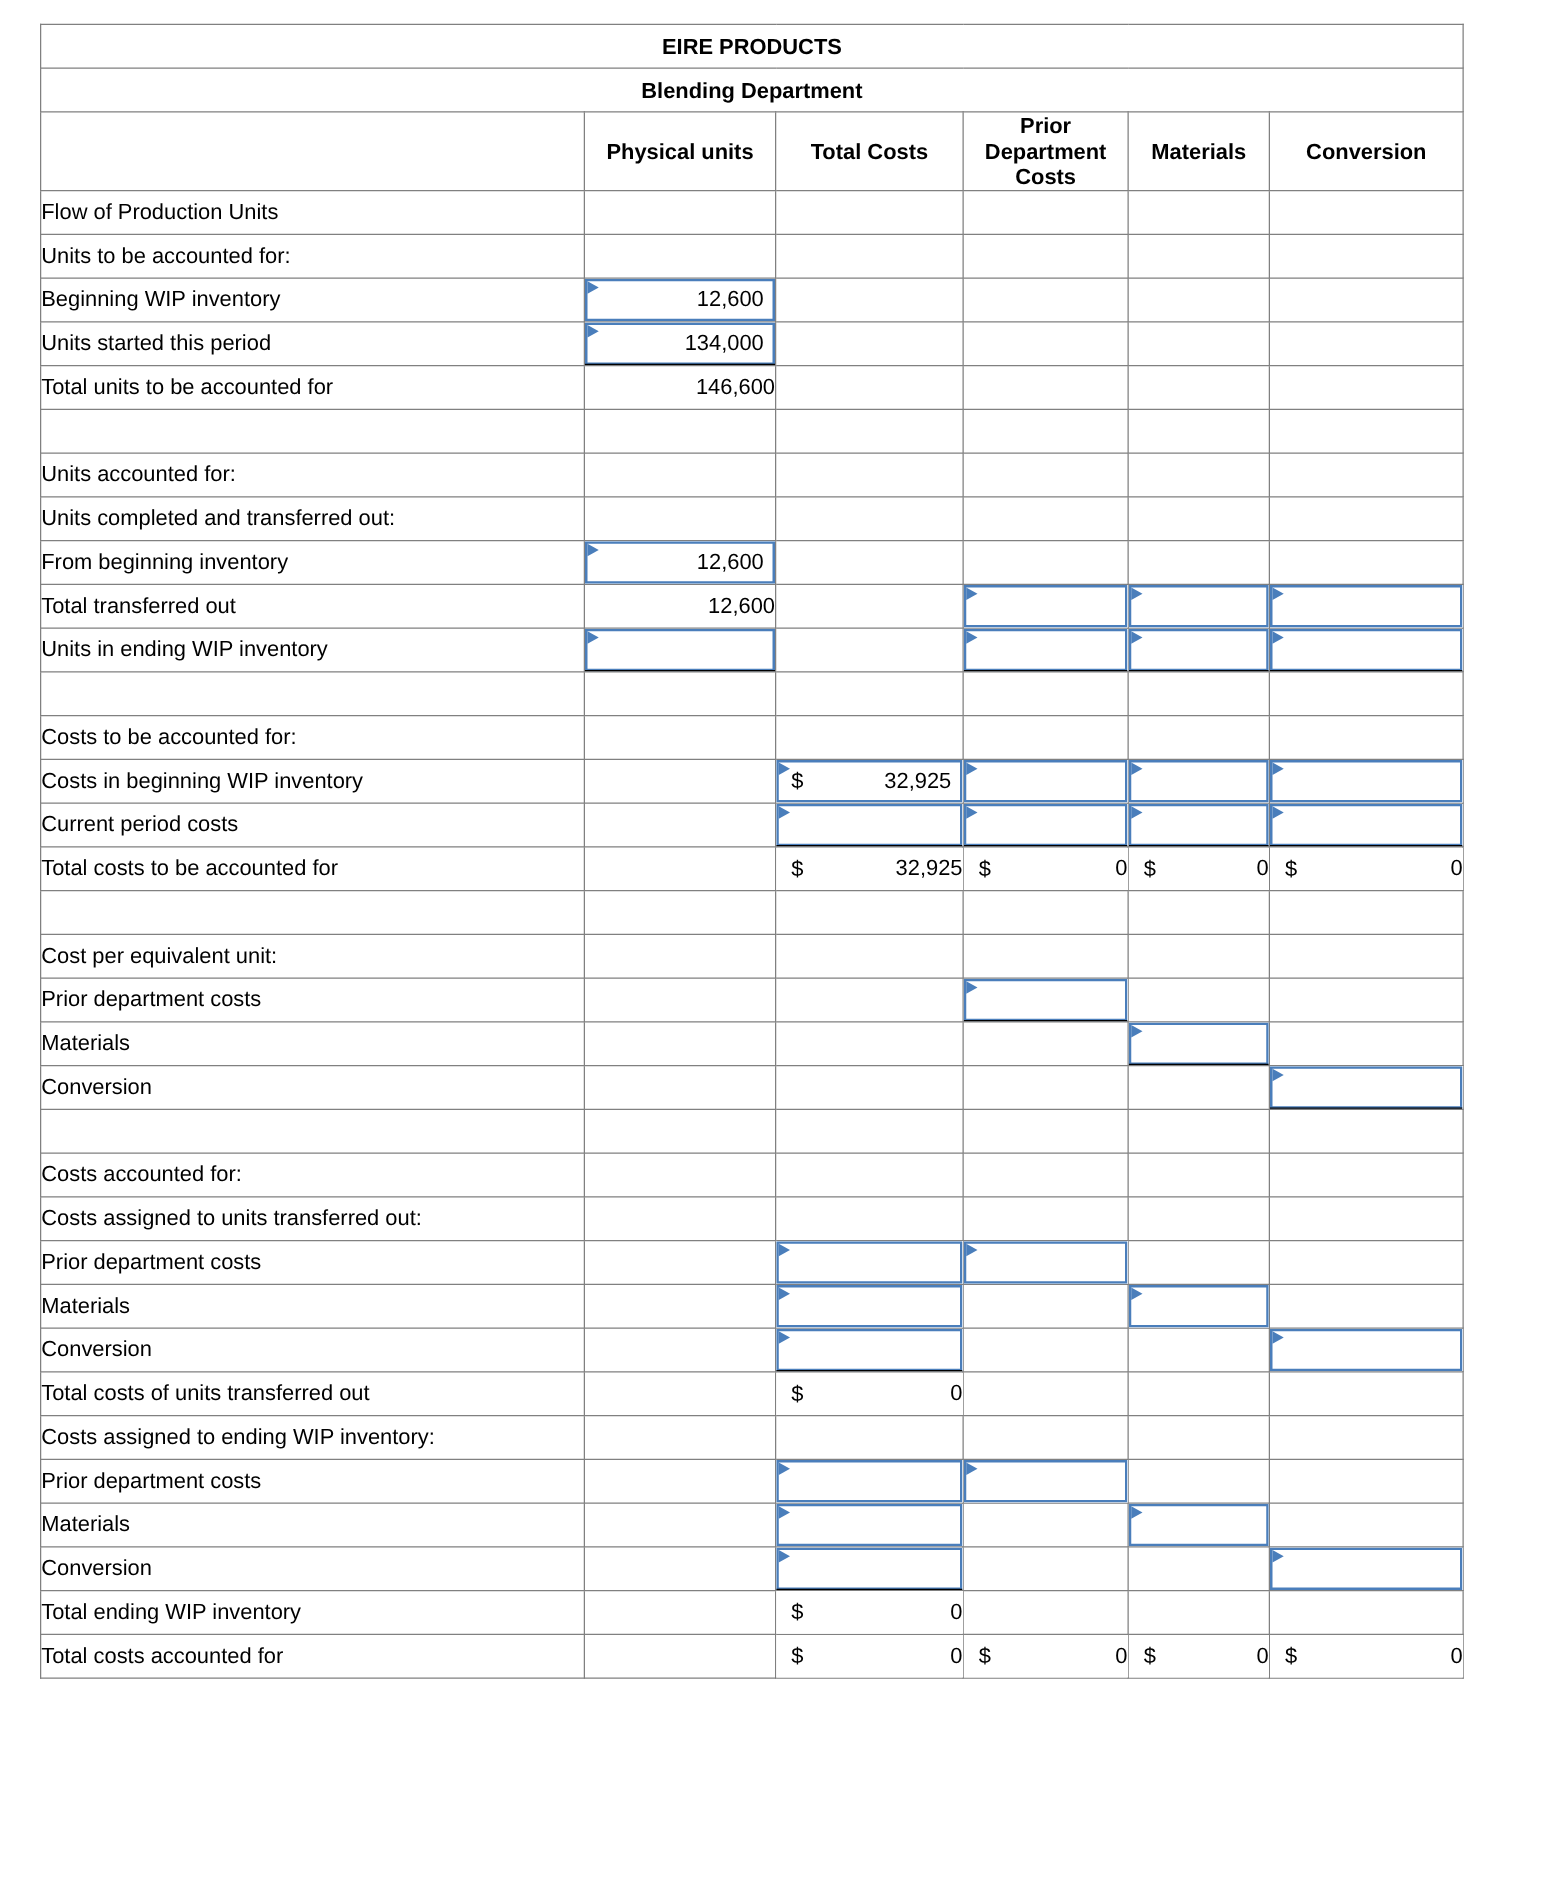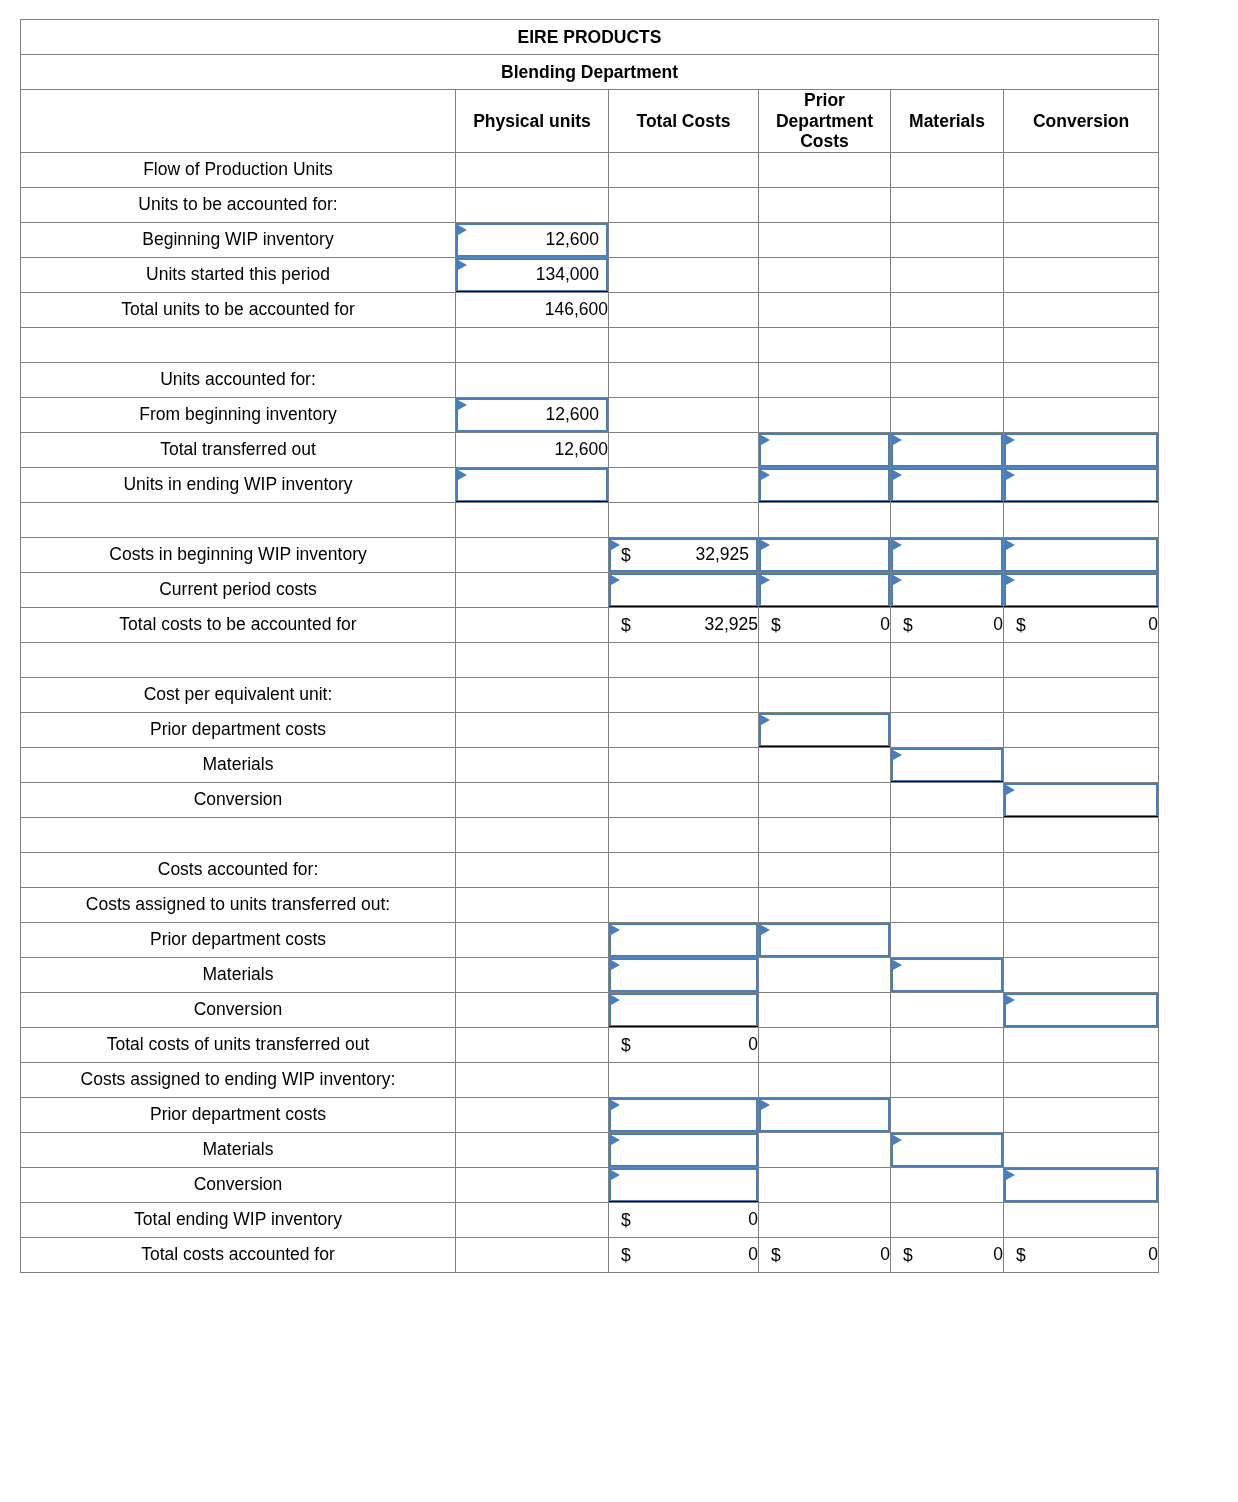--- a/index.html
+++ b/index.html
@@ -2,21 +2,21 @@
 <html><head>
 <meta charset="utf-8">
 <style>
   html,body{margin:0;padding:0;background:#ffffff;}
   body{
     width:1238px;height:1502px;
     font-family:"Liberation Sans", sans-serif;
     -webkit-font-smoothing:antialiased;
   }
   #sheet{
-    position:absolute;left:20px;top:19px;
+    position:absolute;left:32px;top:19px;
     width:1138px;
     border-collapse:collapse;
     table-layout:fixed;
   }
   #sheet td{
     border:1px solid #808080;
     height:34px;
     padding:0;
     font-size:17.5px;
     color:#000000;
@@ -44,21 +44,21 @@
     background:#85ABE0;
     text-align:center;
     font-weight:bold;
     font-size:17.5px;
     height:88px;
     line-height:1.18;
     padding:0 2px;
   }
 
   
-  td.label{ text-align:center; padding-left:5px; white-space:nowrap;}
+  td.label{ text-align:left; padding-left:5px; white-space:nowrap;}
   td.label.i1{ padding-left:27px;}
   td.label.i2{ padding-left:49px;}
 
   
   td.num{ text-align:right; padding-right:9px; }
   td.money{ position:relative; padding:0 9px 0 12px; text-align:right;}
   td.money .cur{ position:absolute; left:12px; top:50%; transform:translateY(-50%); }
   td.money .amt{ display:block; text-align:right; }
 
   
@@ -191,20 +191,28 @@
 
   <tr>
     <td class="label">Units accounted for:</td>
     <td class="blank"></td>
     <td class="blank"></td>
     <td class="blank"></td>
     <td class="blank"></td>
     <td class="blank"></td>
   </tr>
 
+  <tr>
+    <td class="label i1">Units completed and transferred out:</td>
+    <td class="blank"></td>
+    <td class="blank"></td>
+    <td class="blank"></td>
+    <td class="blank"></td>
+    <td class="blank"></td>
+  </tr>
 
   <tr>
     <td class="label i2">From beginning inventory</td>
     <td class="inp">
       <span class="box"></span>
       <span class="flag"></span>
       <span class="val">12,600</span>
     </td>
     <td class="blank"></td>
     <td class="blank"></td>
@@ -262,20 +270,28 @@
 
   <tr>
     <td class="label"></td>
     <td class="blank"></td>
     <td class="blank"></td>
     <td class="blank"></td>
     <td class="blank"></td>
     <td class="blank"></td>
   </tr>
 
+  <tr>
+    <td class="label">Costs to be accounted for:</td>
+    <td class="blank"></td>
+    <td class="blank"></td>
+    <td class="blank"></td>
+    <td class="blank"></td>
+    <td class="blank"></td>
+  </tr>
 
   <tr>
     <td class="label i1">Costs in beginning WIP inventory</td>
     <td class="blank"></td>
     <td class="inp withcur">
       <span class="box"></span>
       <span class="flag"></span>
       <span class="curin">$</span>
       <span class="val">32,925</span>
     </td>

